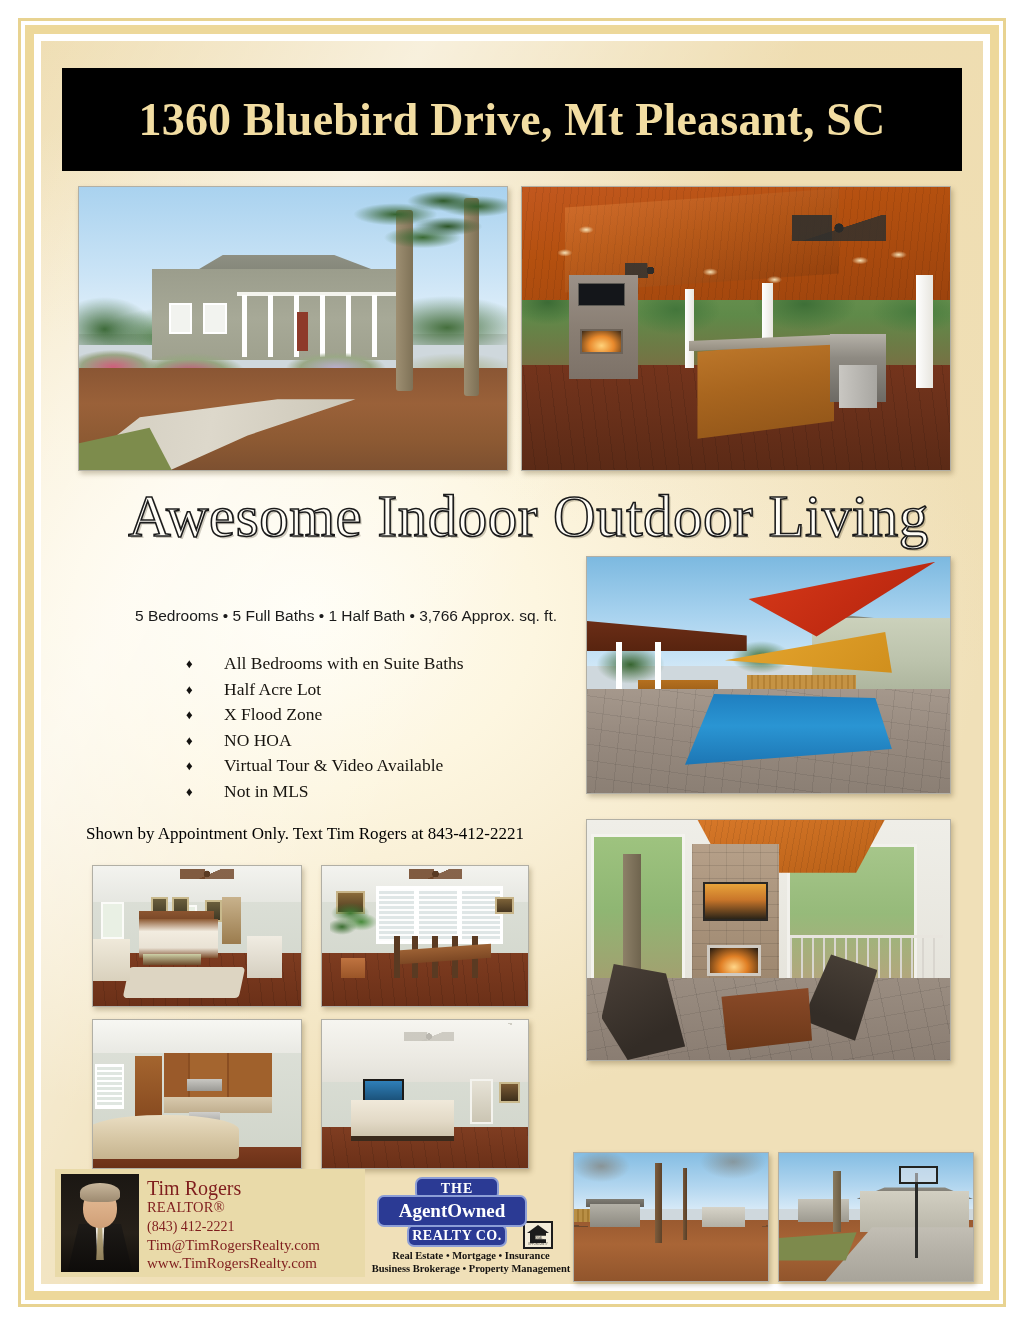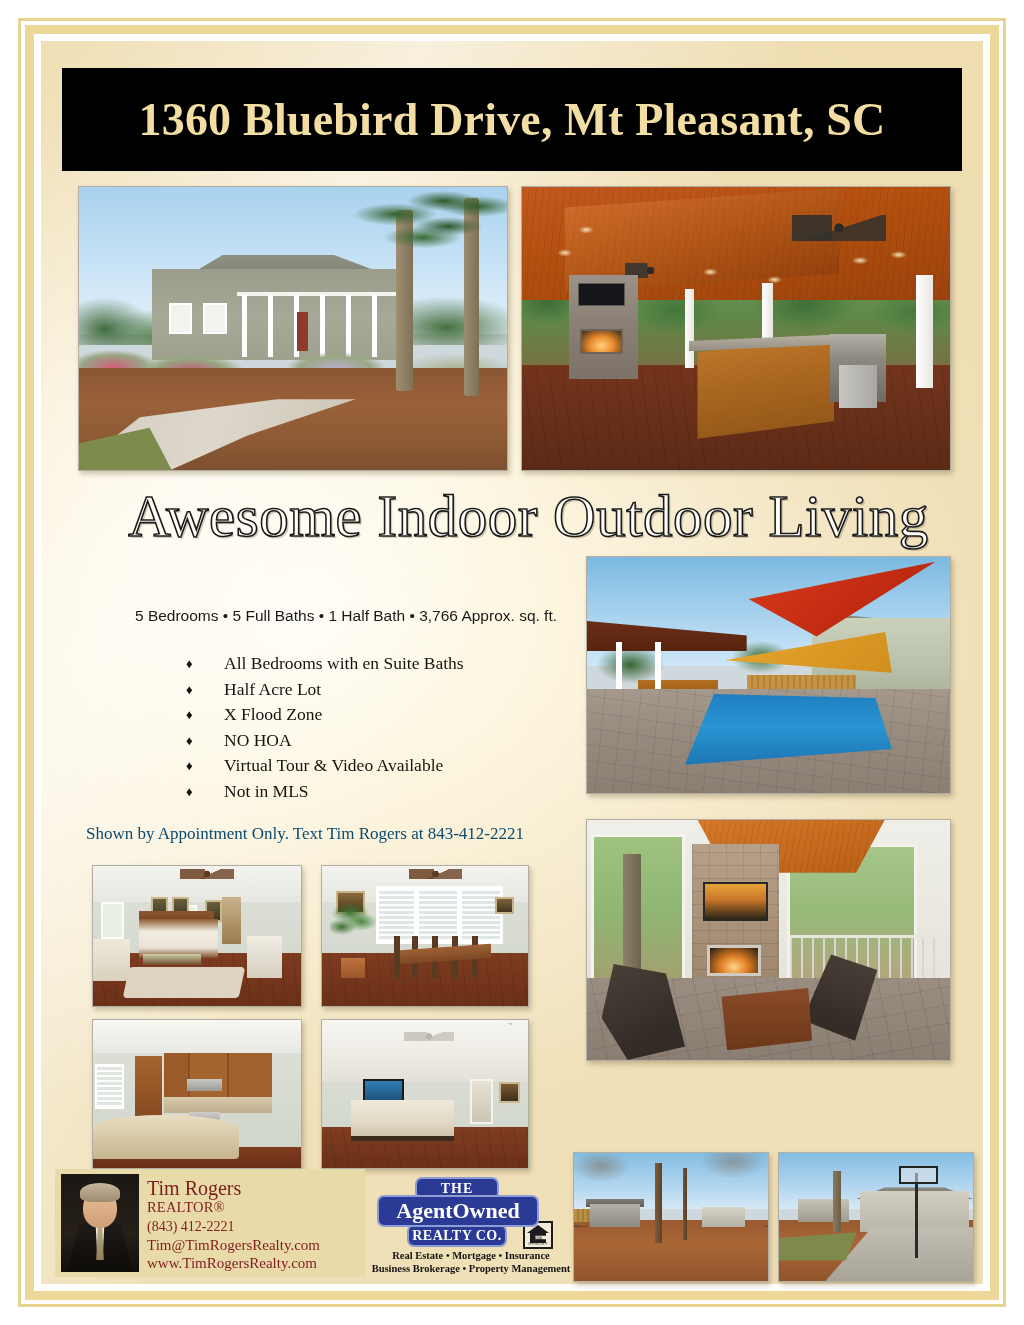--- a/index.html
+++ b/index.html
@@ -308,21 +308,21 @@
     position: absolute;
     left: 0; top: 0;
     font-size: 13px;
     color: #131210;
   }
   .appointment {
     position: absolute;
     left: 45px; top: 765px; width: 520px;
     font-family: "Liberation Serif", serif;
     font-size: 17px;
-    color: #0c4a6e;
+    color: #000000;
     white-space: nowrap;
   }
 
   
   #photo-pool { left: 545px; top: 497px; width: 365px; height: 238px; }
   #photo-pool .sky {
     height: 46%;
     background: linear-gradient(#7cb9e0 0%, #a9d3ef 55%, #cfe7f7 100%);
   }
   #photo-pool .sail-red {
@@ -665,21 +665,21 @@
     background: #2b3a94;
     border: 2px solid #8d9ed6;
     border-radius: 7px;
     color: #ffffff;
     font-family: "Liberation Serif", serif;
     font-weight: bold;
     text-align: center;
     white-space: nowrap;
   }
   .sign-the { left: 44px; top: 0px; width: 84px; height: 23px; font-size: 14px; line-height: 19px; letter-spacing: 1px; }
-  .sign-mid { left: 6px; top: 18px; width: 162px; height: 32px; font-size: 22px; line-height: 28px; z-index: 2; }
+  .sign-mid { left: 6px; top: 18px; width: 150px; height: 32px; font-size: 19px; line-height: 28px; z-index: 2; }
   .sign-realty { left: 36px; top: 47px; width: 100px; height: 23px; font-size: 14px; line-height: 19px; letter-spacing: .5px; }
   .eho {
     position: absolute; left: 152px; top: 44px; width: 30px; height: 28px;
     border: 2px solid #1c1c1c;
     background: #f3ecd9;
   }
   .eho .roof {
     position: absolute; left: 2px; top: 2px; width: 22px; height: 8px;
     background: #1c1c1c;
     clip-path: polygon(50% 0%, 100% 100%, 0% 100%);

